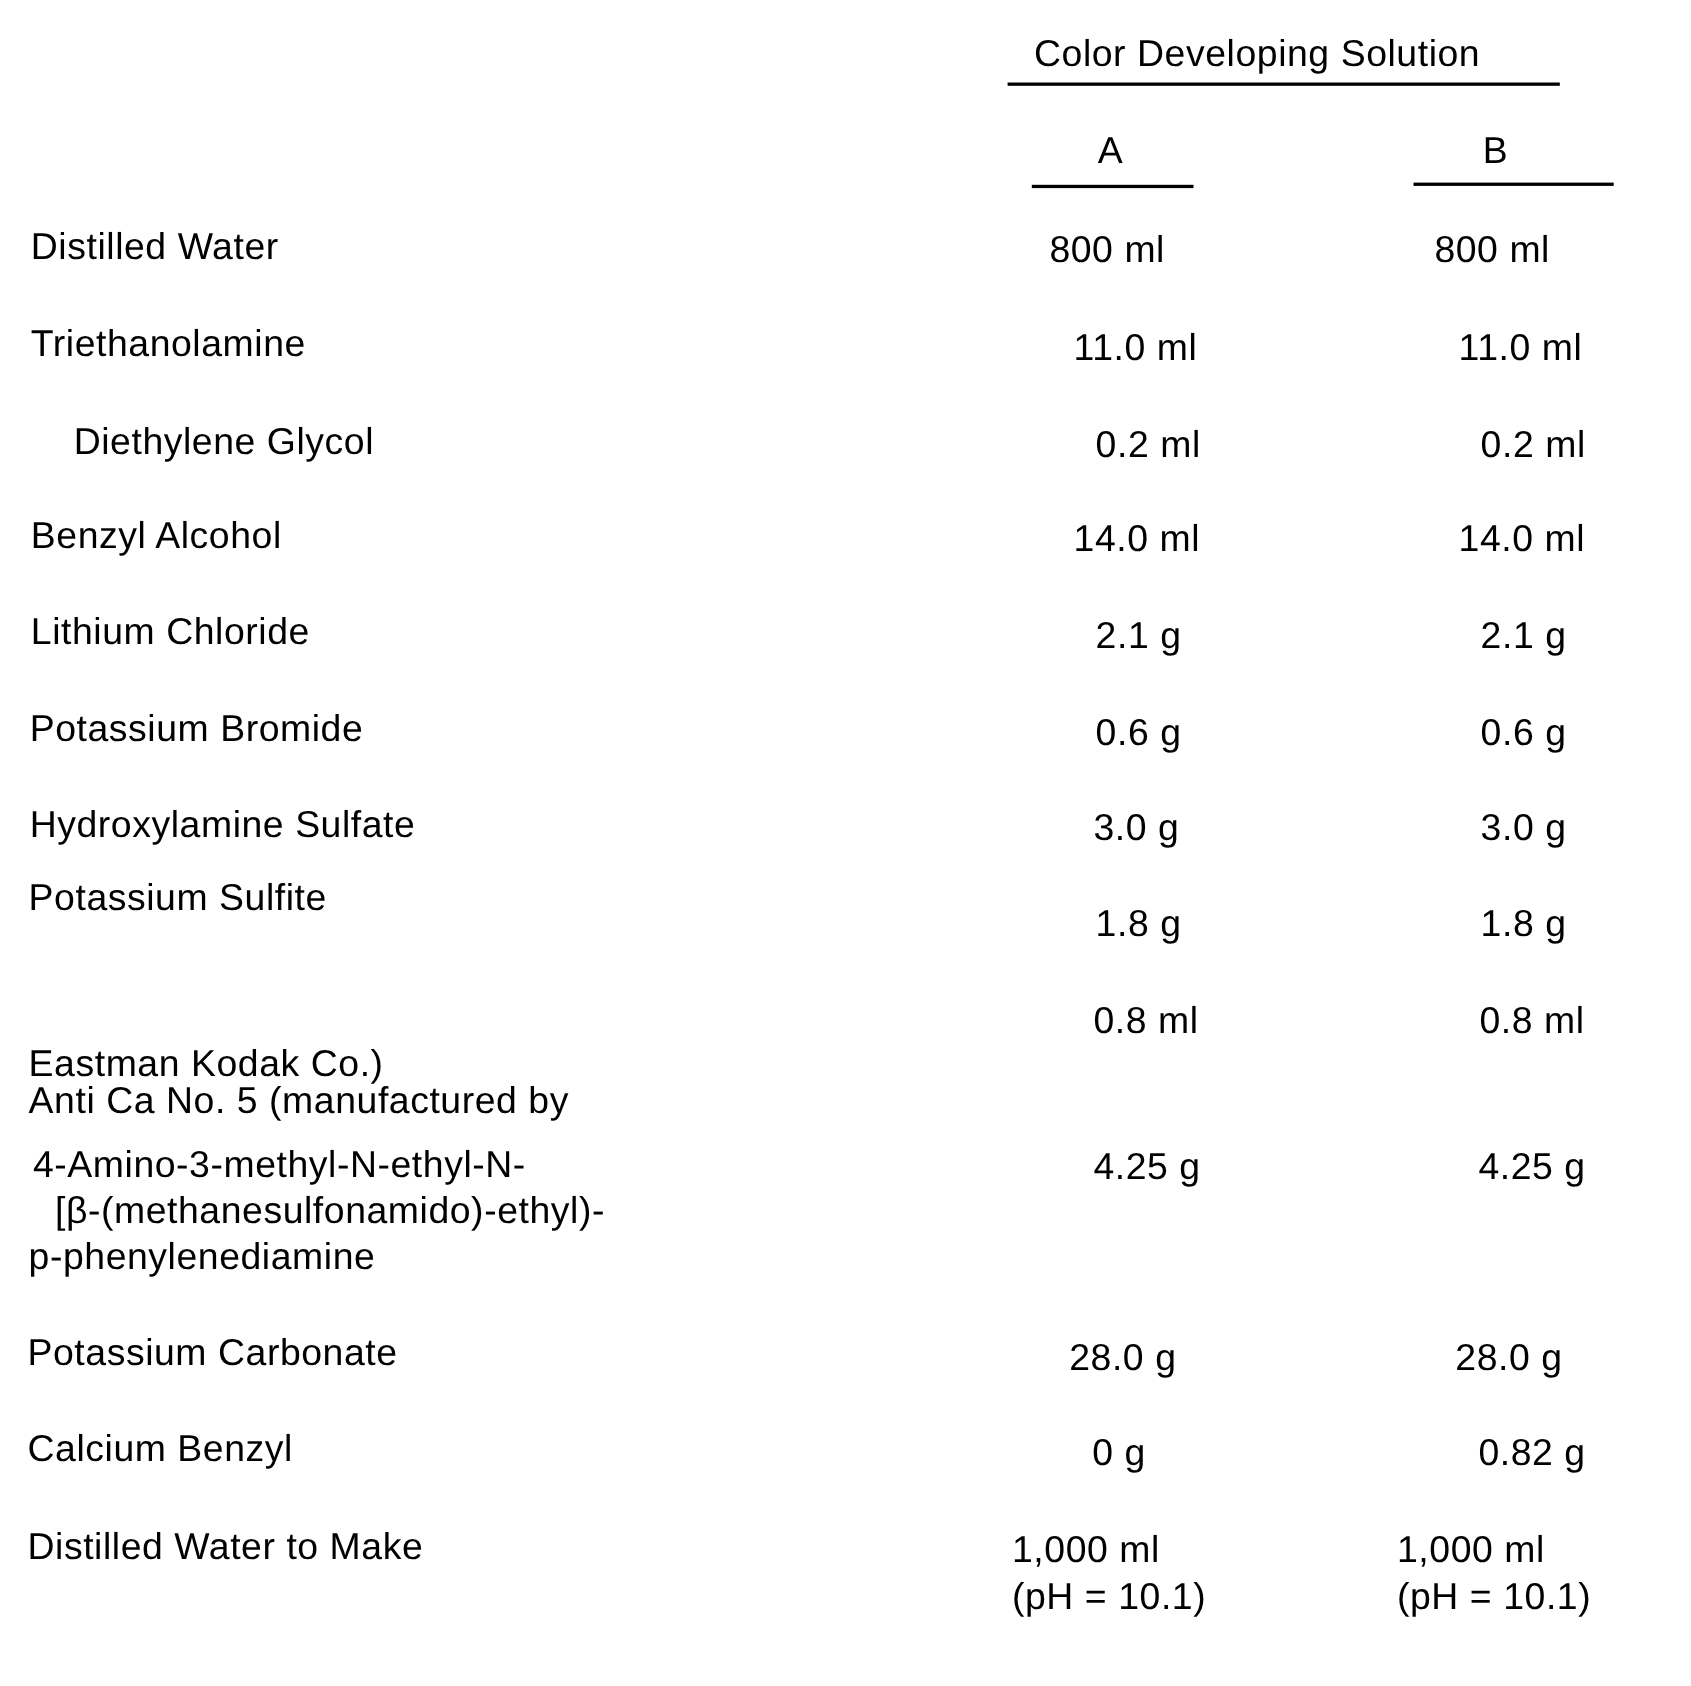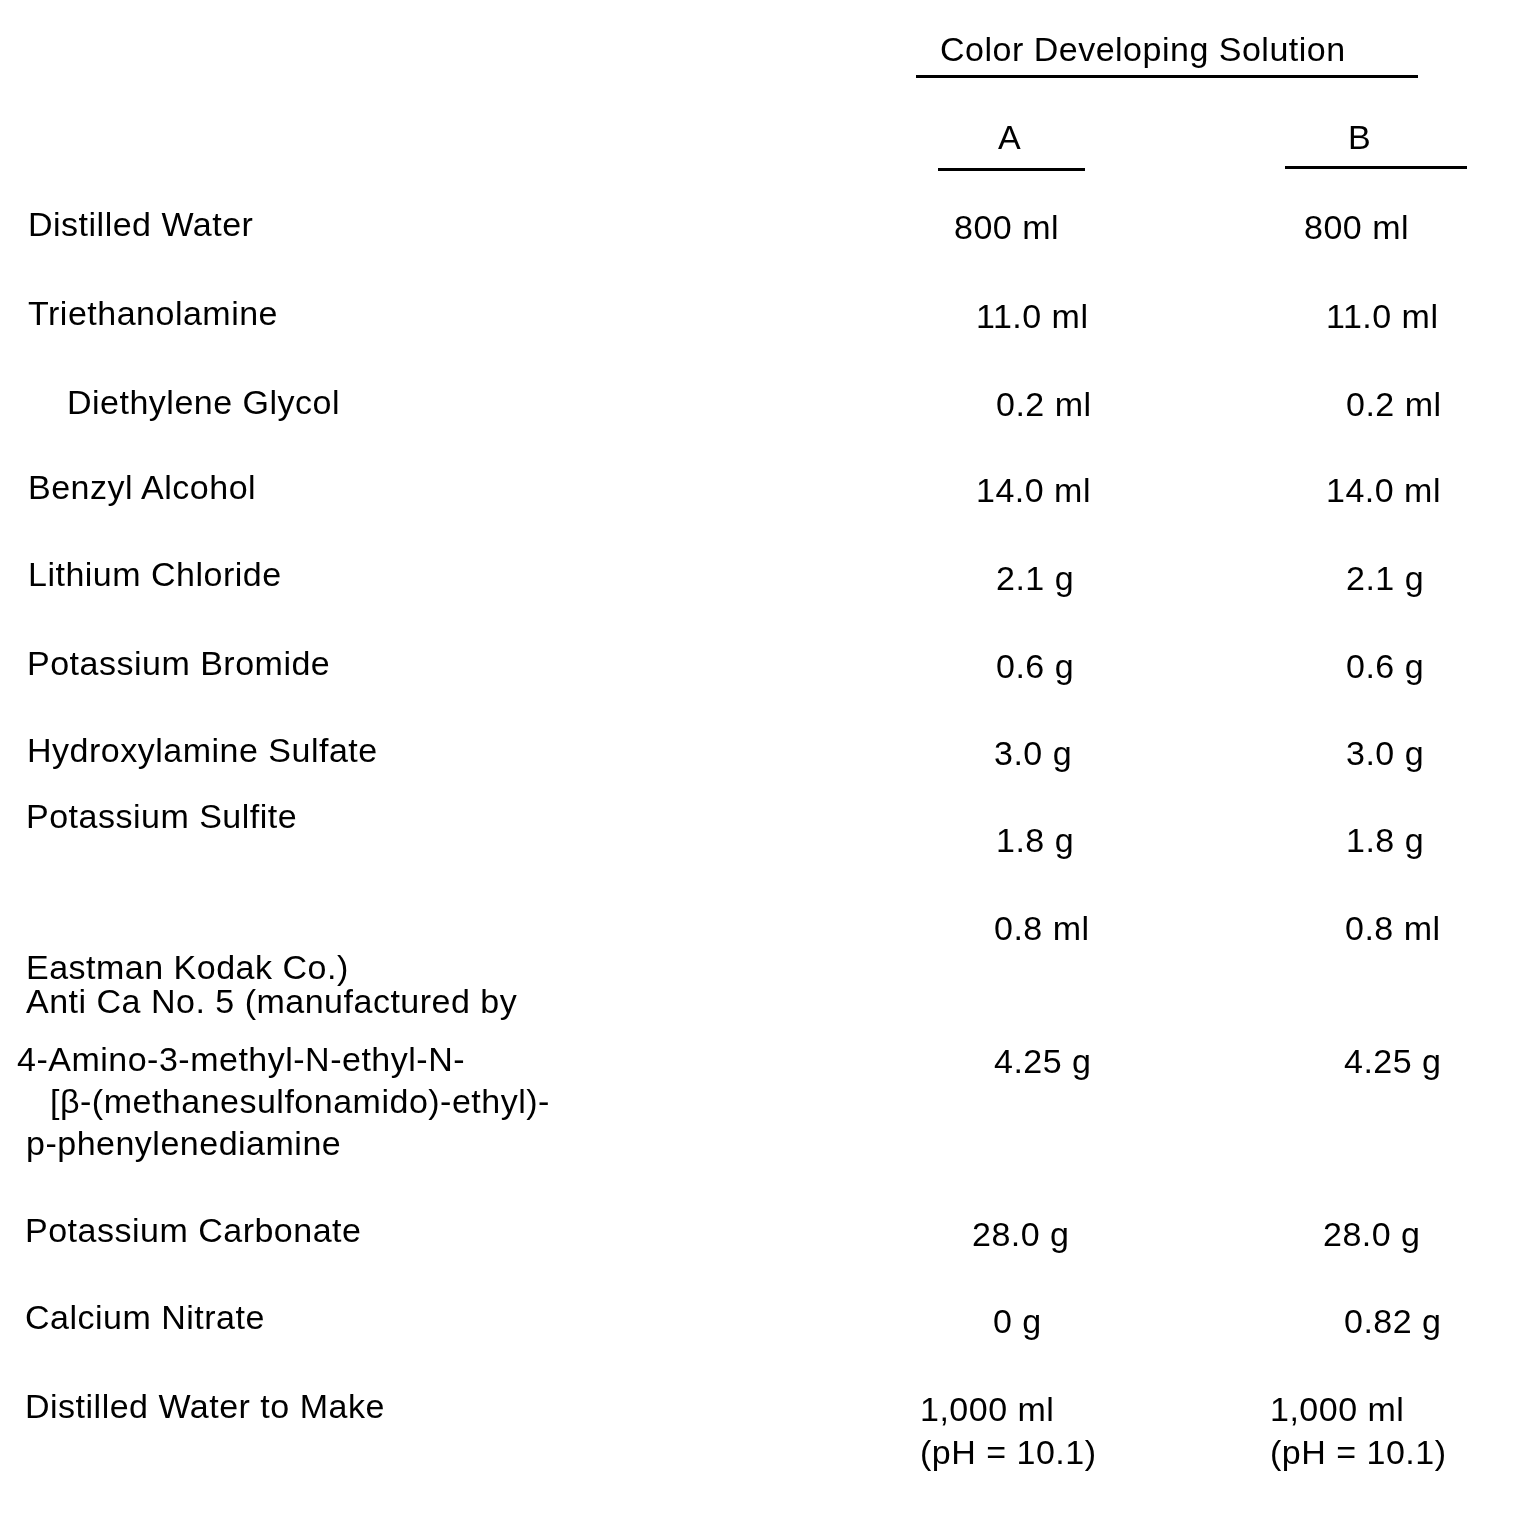--- a/index.html
+++ b/index.html
@@ -55,31 +55,31 @@
 
   <div class="abs txt" style="left:26px; top:795px;text-align:center;">Potassium Sulfite</div>
   <div class="val" style="left:996px; top:819px;">1.8 g</div>
   <div class="val" style="left:1346px; top:819px;">1.8 g</div>
 
   <div class="abs txt" style="left:26px; top:932px;margin-top:48px;">Anti Ca No. 5 (manufactured by</div>
   <div class="abs txt" style="left:26px; top:946px;">Eastman Kodak Co.)</div>
   <div class="val" style="left:994px; top:907px;">0.8 ml</div>
   <div class="val" style="left:1345px; top:907px;">0.8 ml</div>
 
-  <div class="abs txt" style="left:17px; top:1038px;">4-Amino-3-methyl-N-ethyl-N-</div>
+  <div class="abs txt" style="left:30px; top:1038px;">4-Amino-3-methyl-N-ethyl-N-</div>
   <div class="abs txt" style="left:26px; top:1080px;margin-left:24px;">[β-(methanesulfonamido)-ethyl)-</div>
   <div class="abs txt" style="left:26px; top:1122px;">p-phenylenediamine</div>
   <div class="val" style="left:994px; top:1040px;">4.25 g</div>
   <div class="val" style="left:1344px; top:1040px;">4.25 g</div>
 
   <div class="abs txt" style="left:25px; top:1209px;">Potassium Carbonate</div>
   <div class="val" style="left:972px; top:1213px;">28.0 g</div>
   <div class="val" style="left:1323px; top:1213px;">28.0 g</div>
 
-  <div class="abs txt" style="left:25px; top:1296px;">Calcium Nitrate</div>
+  <div class="abs txt" style="left:25px; top:1296px;">Calcium Benzyl</div>
   <div class="val" style="left:993px; top:1300px;text-align:center;">0 g</div>
   <div class="val" style="left:1344px; top:1300px;">0.82 g</div>
 
   <div class="abs txt" style="left:25px; top:1385px;">Distilled Water to Make</div>
   <div class="val" style="left:920px; top:1388px;">1,000 ml</div>
   <div class="val" style="left:920px; top:1431px;">(pH = 10.1)</div>
   <div class="val" style="left:1270px; top:1388px;">1,000 ml</div>
   <div class="val" style="left:1270px; top:1431px;">(pH = 10.1)</div>
 </div>
 

